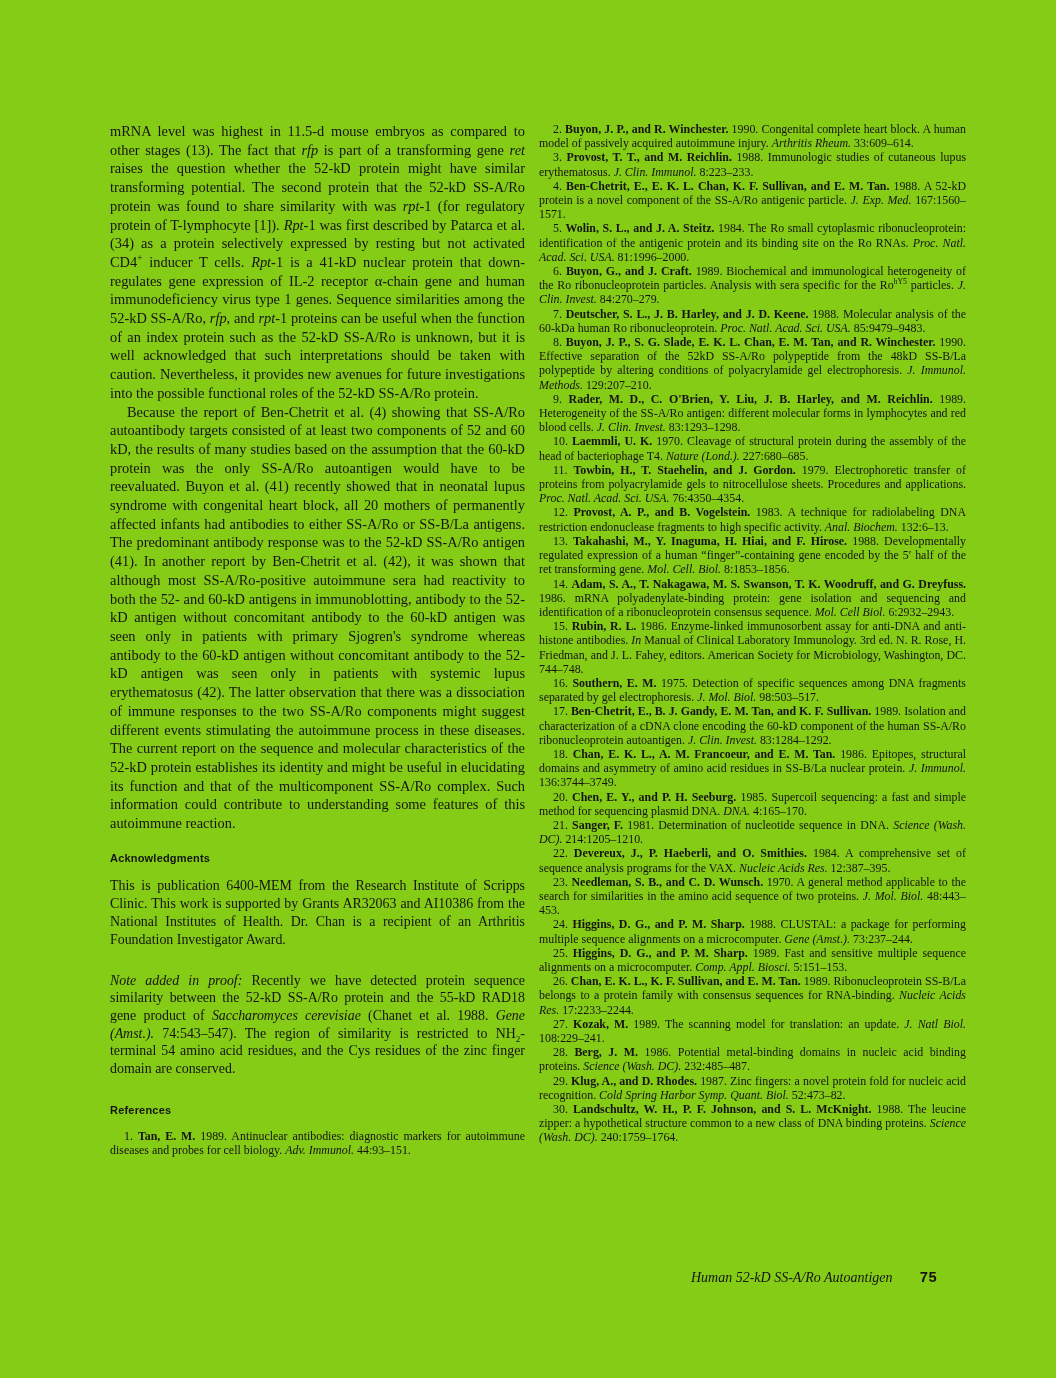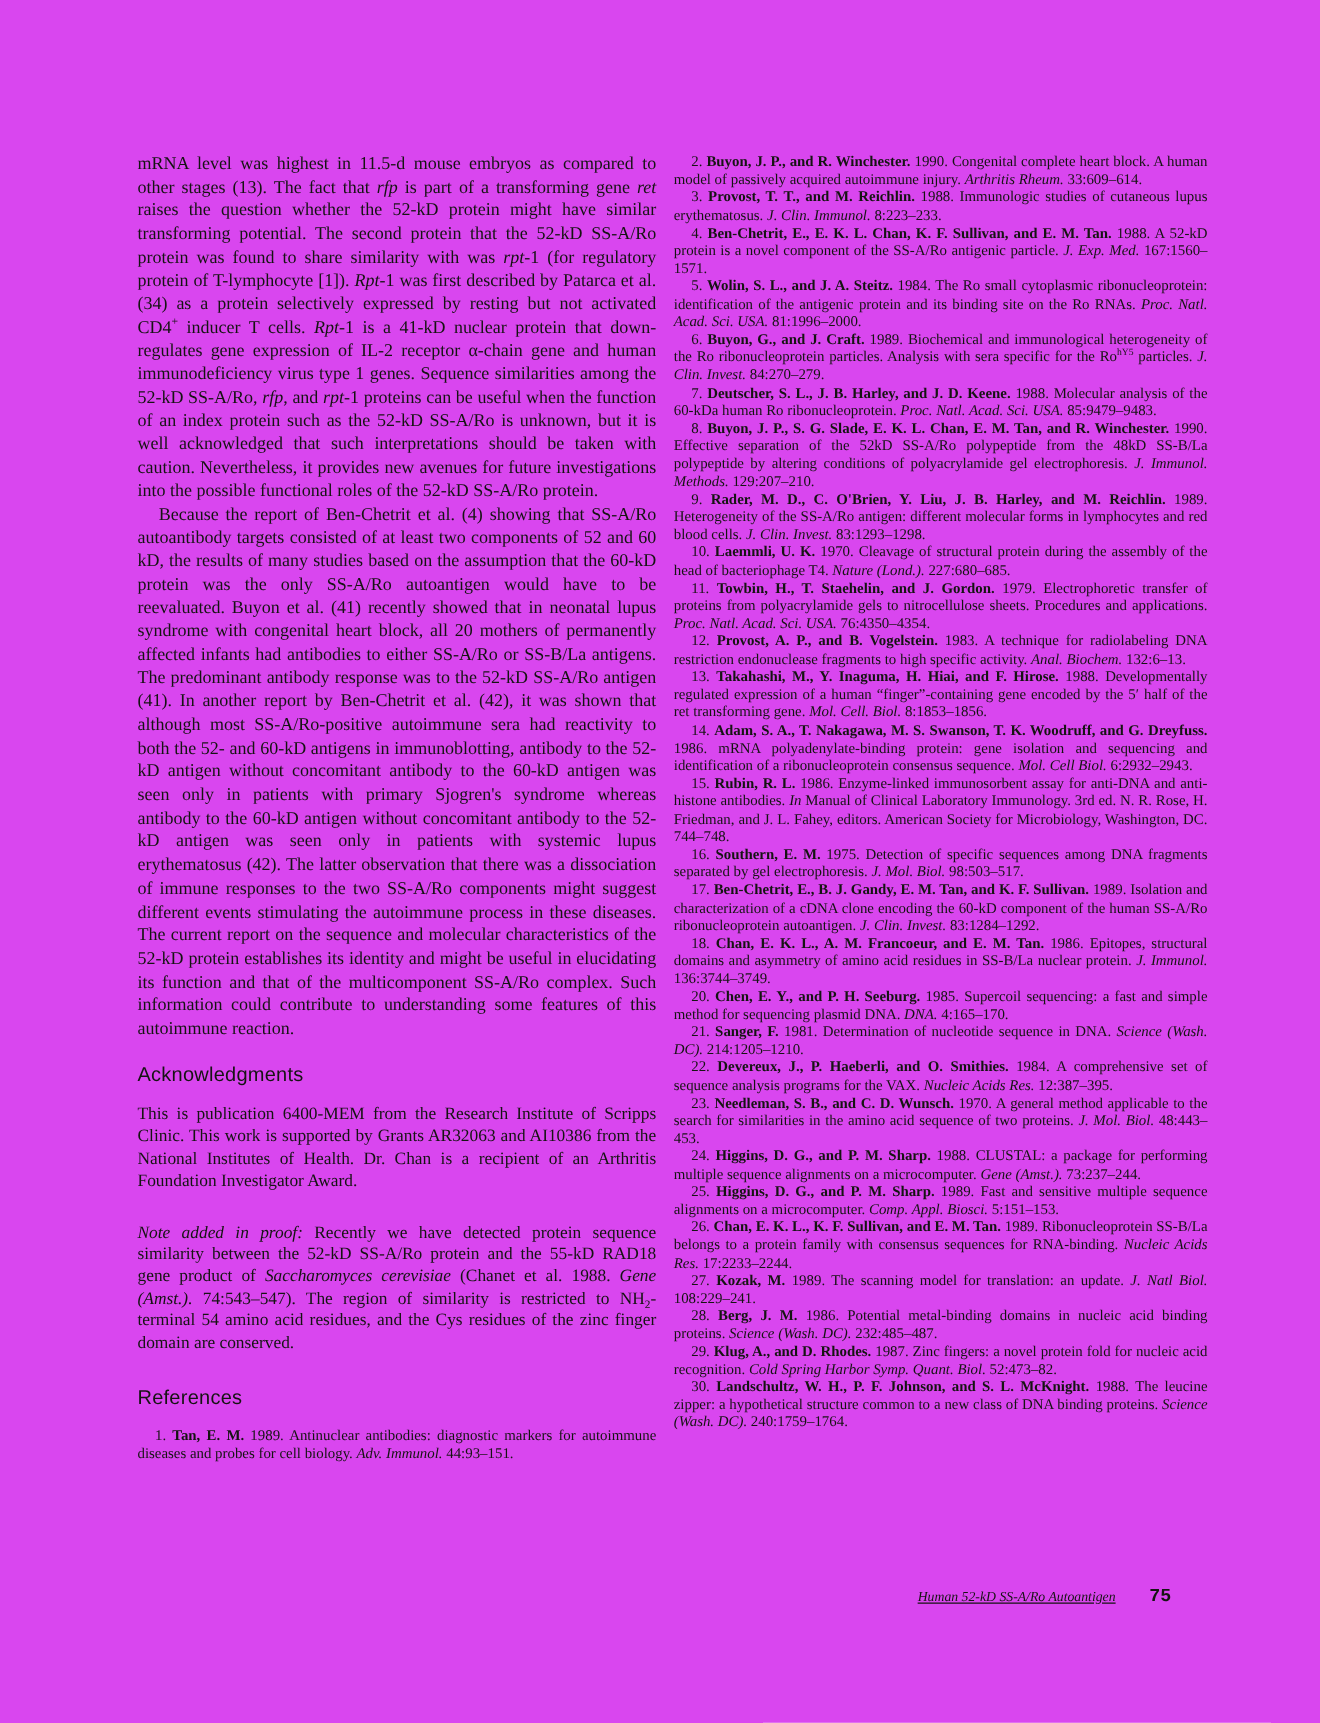--- a/index.html
+++ b/index.html
@@ -5,21 +5,21 @@
   html, body { margin: 0; padding: 0; }
   body {
     background: #f4f4f2;
     font-family: "Liberation Serif", serif;
   }
   .page {
     position: relative;
     width: 1056px;
     height: 1378px;
     margin: 0 auto;
-    background: #d946ef;
+    background: #84cc16;
     color: #151412;
     overflow: hidden;
   }
   .columns {
     position: absolute;
     left: 110px;
     top: 122px;
     width: 856px;
     display: flex;
     gap: 14px;
@@ -31,22 +31,22 @@
   .body-para {
     font-size: 14.4px;
     line-height: 18.7px;
     text-align: justify;
     margin: 0;
   }
   .body-para.indented { text-indent: 17px; }
 
   .section-heading {
     font-family: "Liberation Sans", sans-serif;
-    font-weight: normal;
-    font-size: 16px;
+    font-weight: bold;
+    font-size: 11px;
     margin: 0;
     letter-spacing: 0.2px;
   }
   .ack-section   { margin-top: 19px; }
   .ack-text {
     margin: 13px 0 0 0;
     font-size: 13.9px;
     line-height: 18px;
     text-align: justify;
   }
@@ -76,22 +76,21 @@
   .footer {
     position: absolute;
     top: 1270px;
     right: 119px;
     display: flex;
     align-items: baseline;
     gap: 27px;
   }
   .running-title {
     font-style: italic;
-    font-size: 11px;
-    text-decoration: underline;
+    font-size: 14px;
   }
   .page-number {
     font-family: Liberation Mono, monospace;
     font-weight: bold;
     font-size: 14.6px;
   }
 </style>
 </head>
 <body>
 

